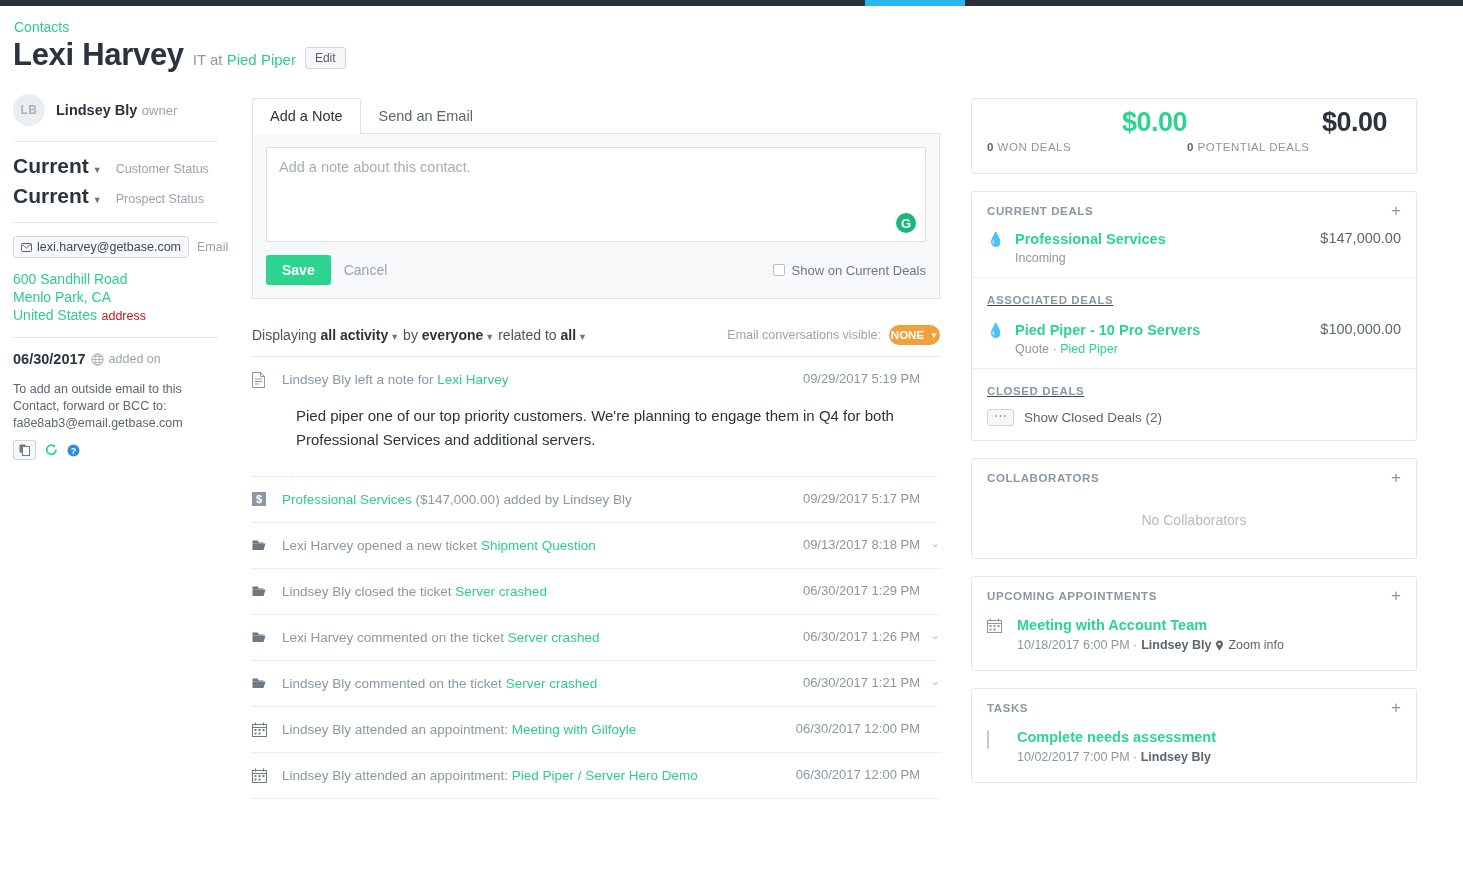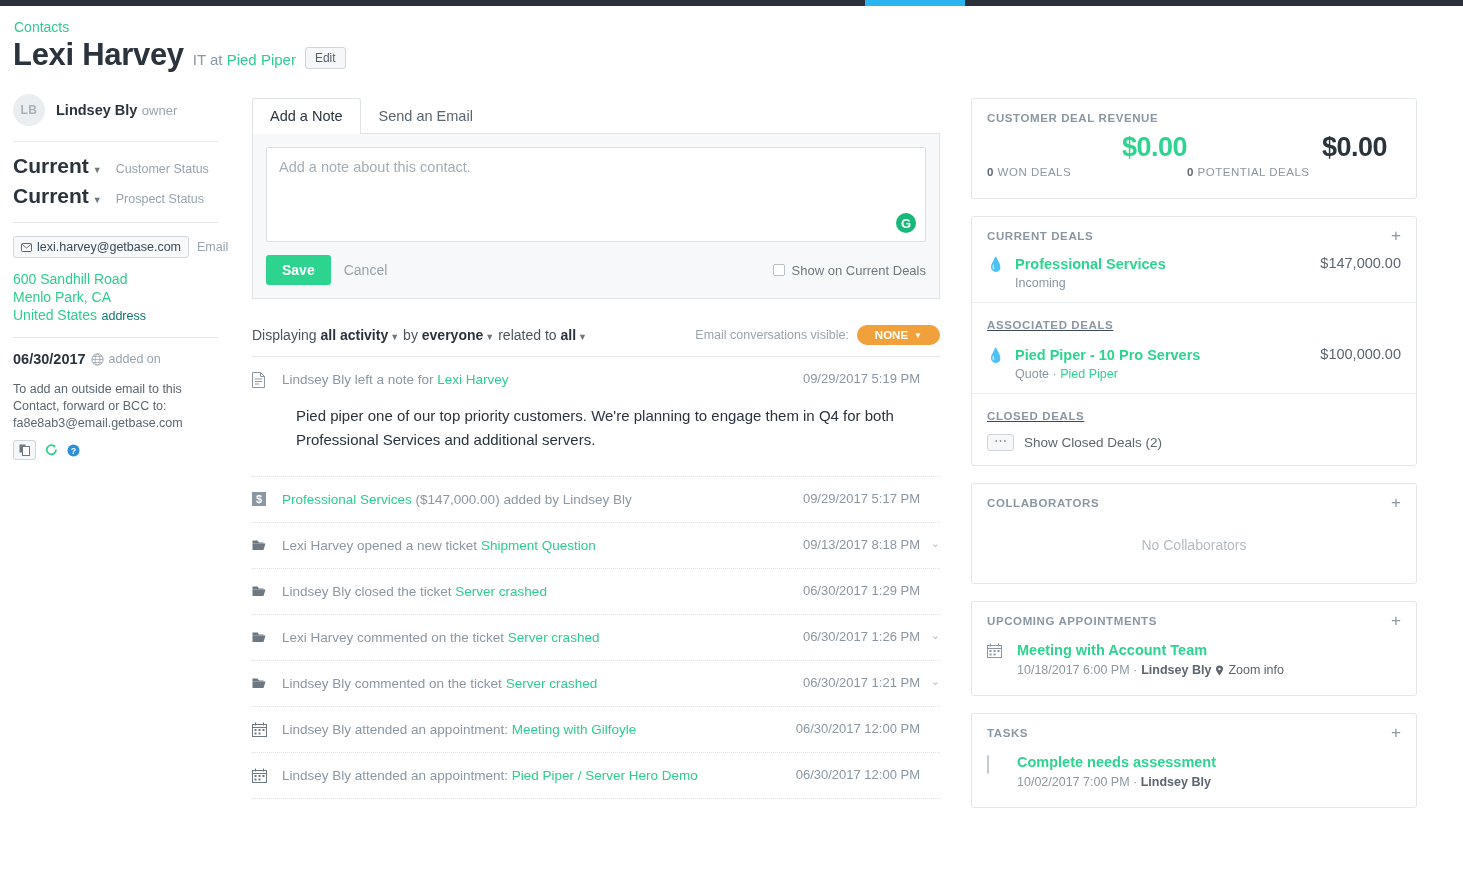--- a/index.html
+++ b/index.html
@@ -47,21 +47,21 @@
   .email-block { padding: 13px 0 6px; display: flex; align-items: center; gap: 8px; }
   .email-chip {
     border: 1px solid #d3d8dc; background: #f7f8f9; border-radius: 3px;
     padding: 3px 7px; font-size: 12.5px; color: #3d4a56;
     display: inline-flex; align-items: center; gap: 5px; cursor: pointer;
   }
   .email-lbl { font-size: 12.5px; color: #9aa4ad; }
 
   .addr { padding: 6px 0 12px; line-height: 18px; }
   .addr a { font-size: 14px; color: #2ecc8f; text-decoration: none; cursor: pointer; display: block; }
-  .addr .addr-lbl { font-size: 12.5px; color: #0f766e; margin-top: 36px; }
+  .addr .addr-lbl { font-size: 12.5px; color: #b91c1c; margin-top: 36px; }
   .addr .last { display: inline; }
 
   .added { padding: 13px 0 14px; display: flex; align-items: center; gap: 5px; }
   .added-date { font-size: 14.5px; font-weight: bold; color: #2b333d; }
   .added-lbl { font-size: 12.5px; color: #9aa4ad; }
 
   .bcc { font-size: 12.5px; color: #5c666f; line-height: 17px; }
   .bcc-mail { color: #5c666f; }
   .bcc-icons { display: flex; align-items: center; gap: 9px; margin-top: 8px; }
   .copy-btn {
@@ -102,21 +102,21 @@
 
   
   .filterbar { display: flex; align-items: center; margin-top: 26px; padding-bottom: 11px; border-bottom: 1px solid #e6e9eb; }
   .filter-txt { font-size: 14px; color: #4a545e; }
   .filter-txt b { color: #2b333d; }
   .fcaret { font-size: 9px; color: #6e7880; margin: 0 4px 0 2px; }
   .ecv { margin-left: auto; display: flex; align-items: center; gap: 8px; }
   .ecv-lbl { font-size: 12.5px; color: #9aa4ad; }
   .pill {
     background: #f0a13c; color: #fff; font-size: 11.5px; font-weight: bold;
-    border-radius: 11px; padding: 4px 18px; display: inline-flex; align-items: center; gap: 6px; cursor: pointer;
+    border-radius: 11px; padding: 4px 2px; display: inline-flex; align-items: center; gap: 6px; cursor: pointer;
   }
   .pill .pcaret { font-size: 8px; }
 
   
   .tl-item { border-bottom: 1px dotted #dfe3e6; padding: 14px 0; }
   .tl-head { display: flex; align-items: flex-start; }
   .tl-icon { width: 30px; flex: none; padding-top: 1px; }
   .tl-text { font-size: 13.5px; color: #8b97a2; flex: 1; line-height: 17px; }
   .tl-text .lk { color: #2ecc8f; cursor: pointer; }
   .tl-time { font-size: 13px; color: #8b97a2; white-space: nowrap; padding-left: 12px; }
@@ -429,23 +429,20 @@
             <span class="tl-time">06/30/2017 12:00 PM</span>
             <span class="tl-chev empty">⌄</span>
           </div>
         </div>
       </div>
   </div>
 
   <div class="right">
 
     <div class="card">
-      <div class="card-head">
-        <span class="card-title">CUSTOMER DEAL REVENUE</span>
-      </div>
       <div class="rev-row">
         <div class="rev-col">
           <div class="rev-amt green">$0.00</div>
           <div class="rev-sub"><b>0</b> <span>WON DEALS</span></div>
         </div>
         <div class="rev-col">
           <div class="rev-amt dark">$0.00</div>
           <div class="rev-sub"><b>0</b> <span>POTENTIAL DEALS</span></div>
         </div>
       </div>

